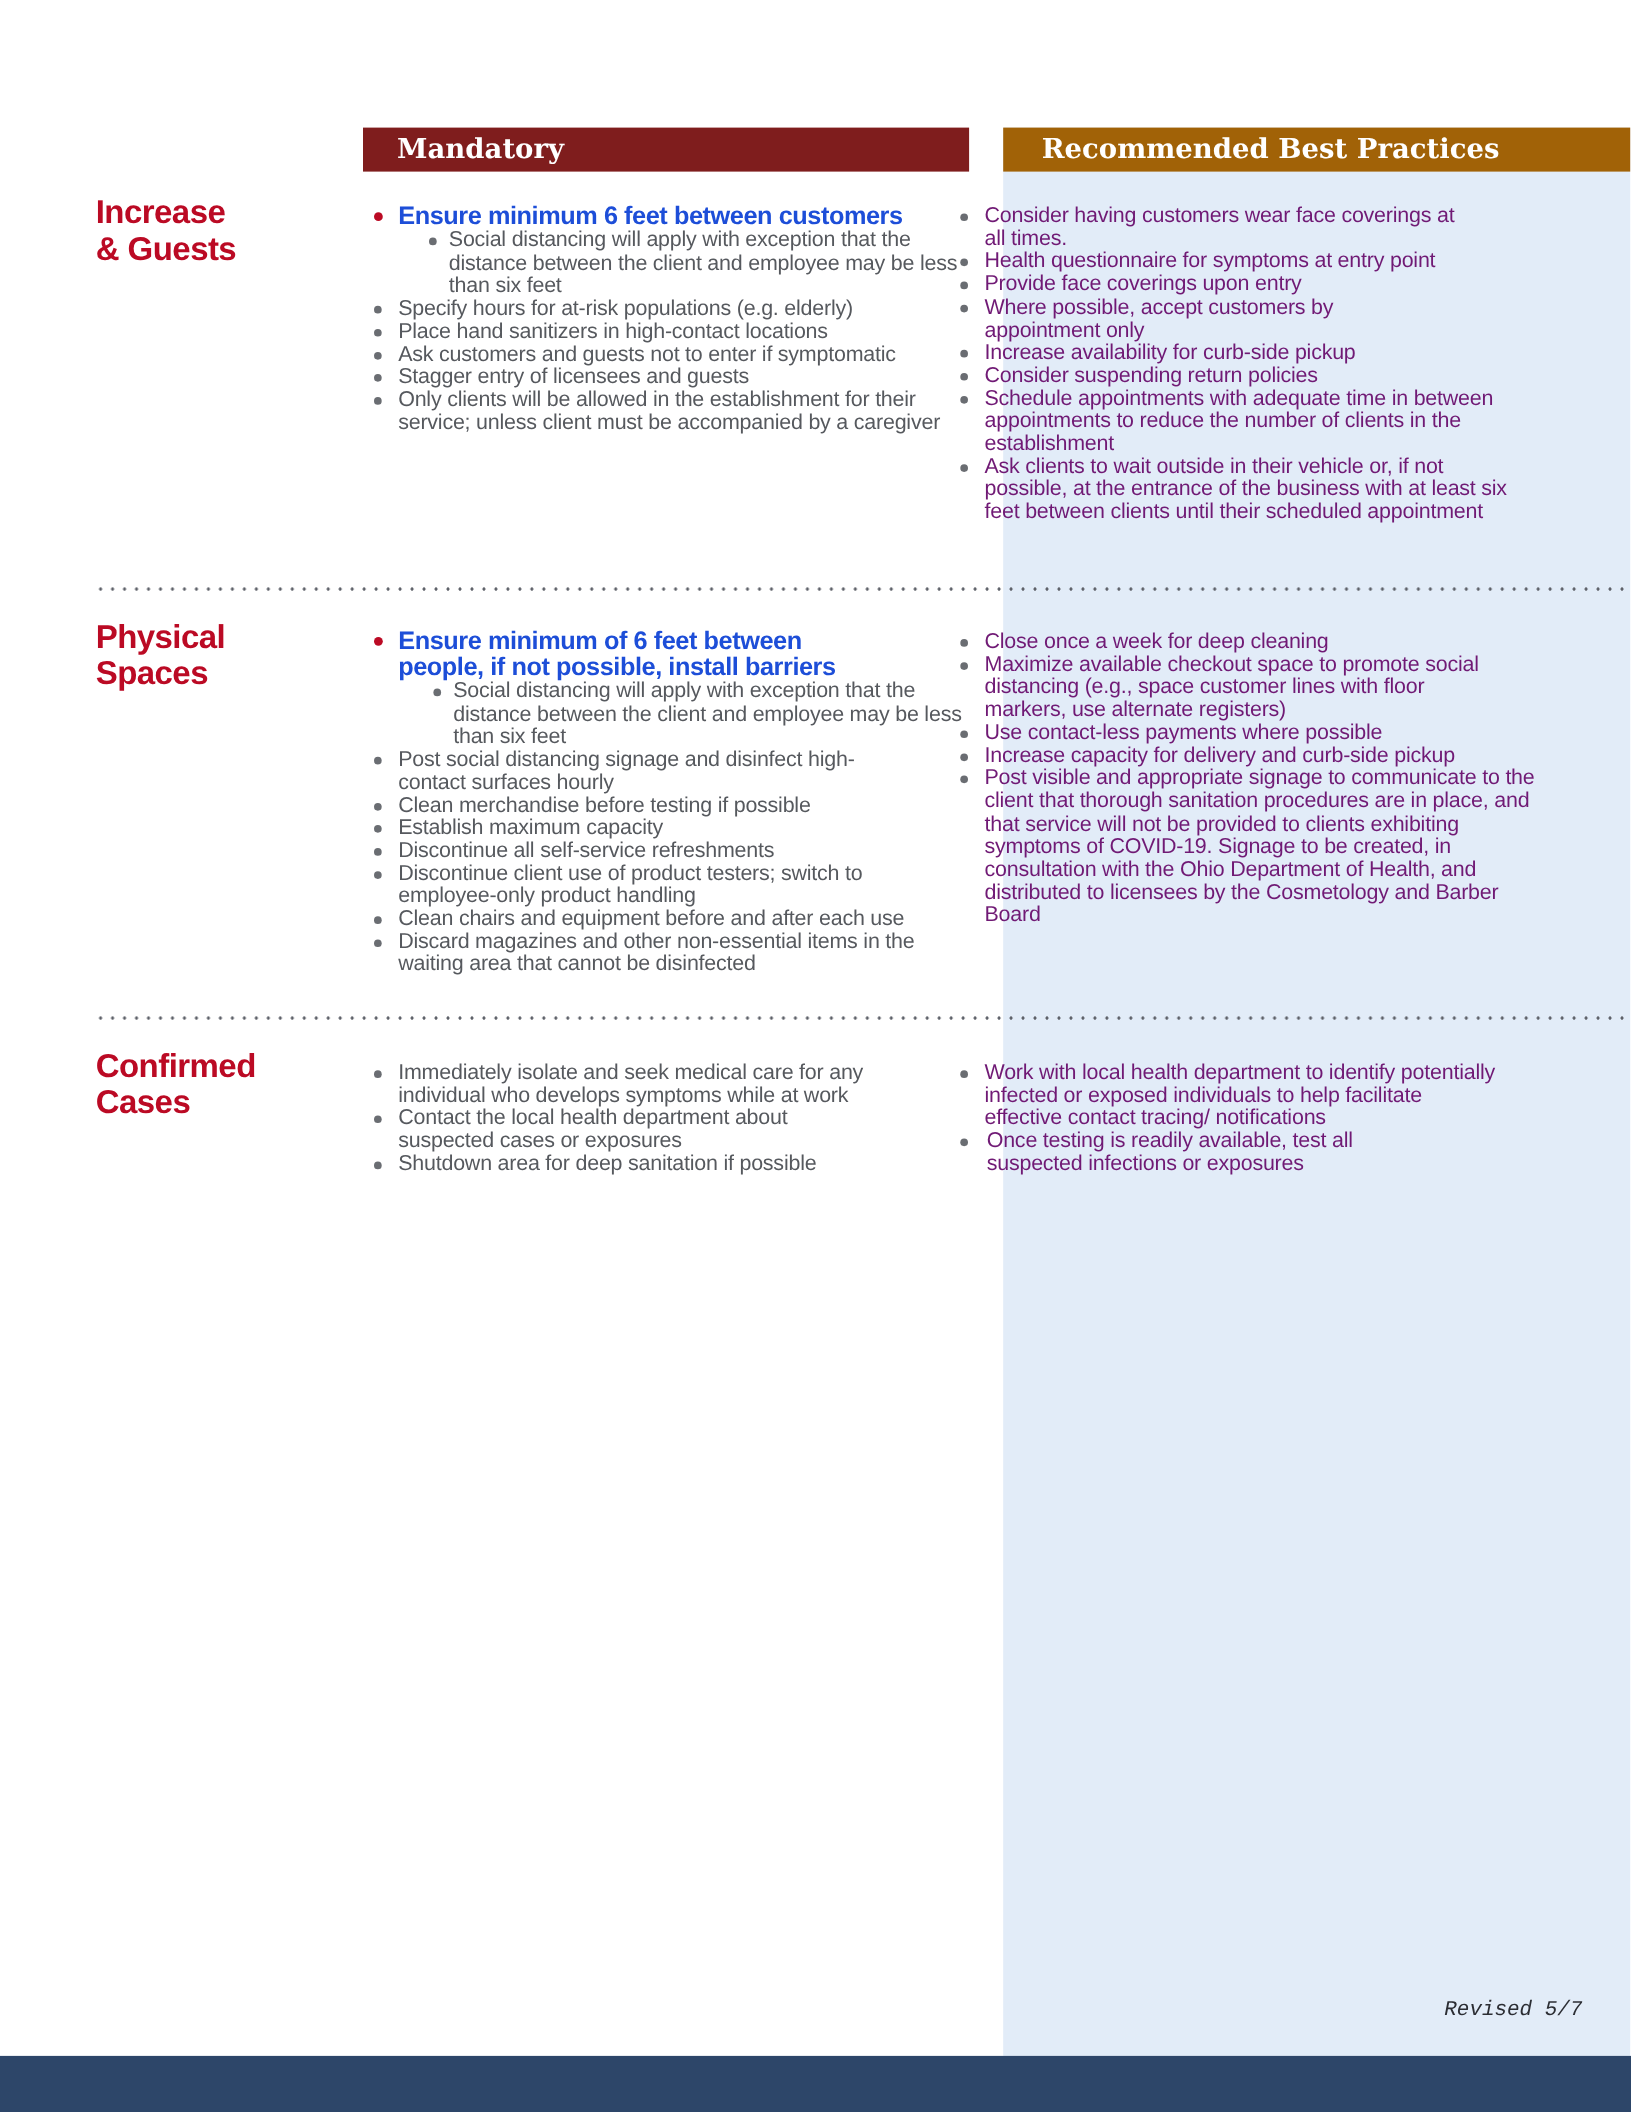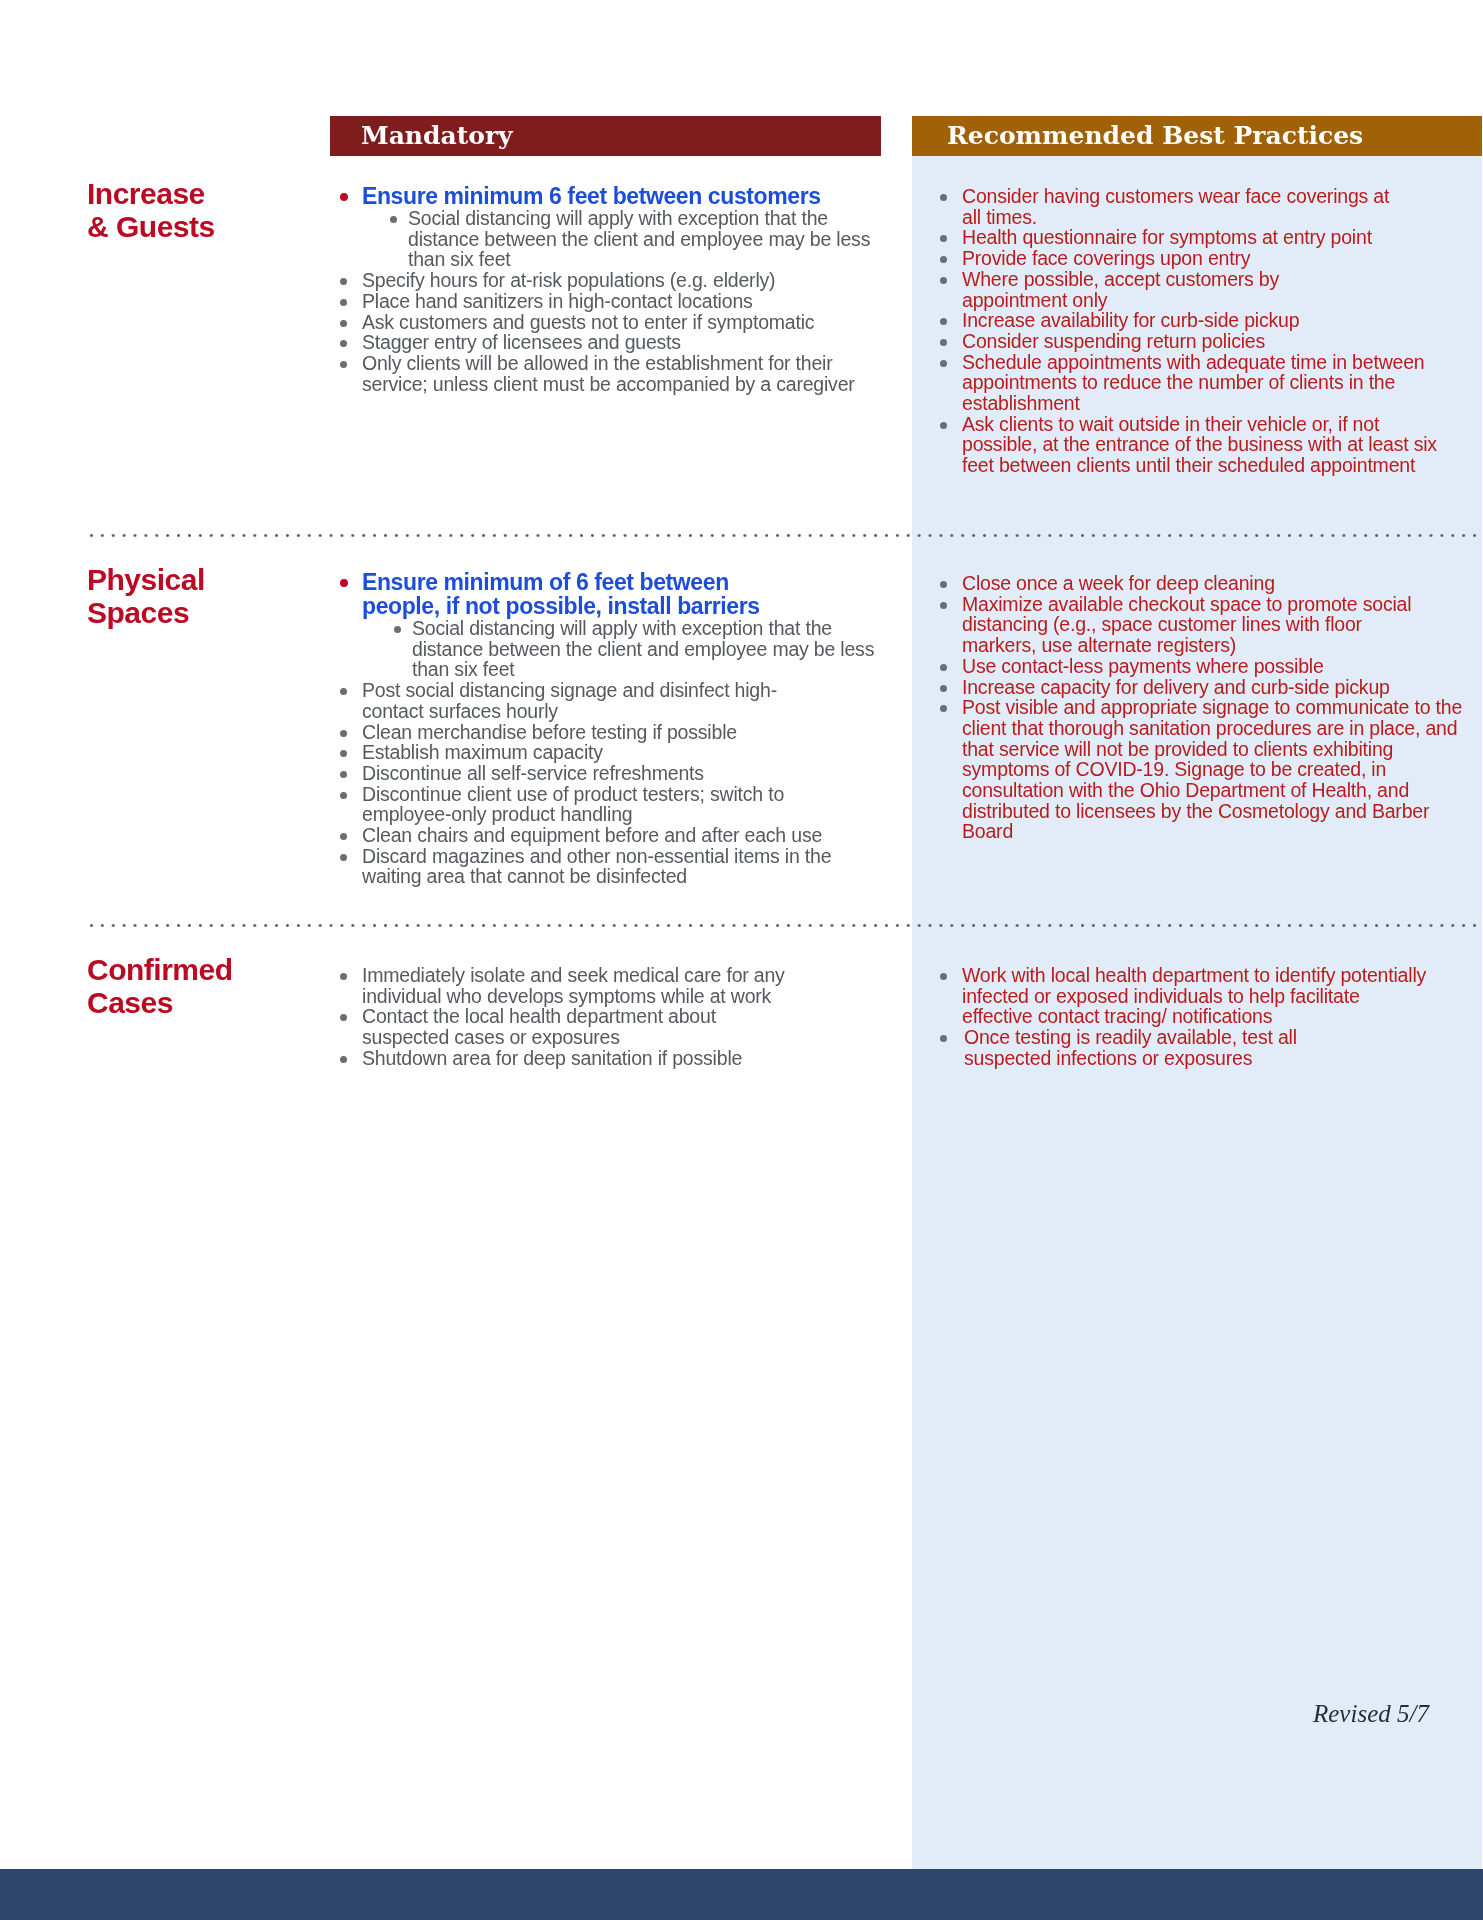--- a/index.html
+++ b/index.html
@@ -22,43 +22,43 @@
 
     .section-title {
       position: absolute; left: 87px; color: #bb0a24; font-weight: bold;
       font-size: 30px; line-height: 33px; letter-spacing: -0.5px;
     }
     .col {
       position: absolute; margin: 0; padding: 0; list-style: none;
       color: #56595e; font-size: 19.5px; line-height: 20.7px; letter-spacing: -0.2px;
     }
     .col.mand { left: 336px; width: 540px; }
-    .col.rec { left: 936px; width: 520px; color: #b91c1c; }
+    .col.rec { left: 869px; width: 520px; color: #701a75; }
     .col li { position: relative; padding-left: 26px; }
     .col li::before {
       content: ""; position: absolute; left: 4px; top: 8px;
       width: 7px; height: 7px; border-radius: 50%; background: #6a6d72;
     }
     .col li.key { color: #1d4ed8; font-weight: bold; font-size: 23px; line-height: 24px; letter-spacing: -0.4px; }
     .col li.key::before { background: #bb0a24; top: 9px; width: 8px; height: 8px; }
     .col li.sub { padding-left: 72px; font-weight: normal; color: #56595e; font-size: 19.5px; line-height: 20.7px; letter-spacing: -0.2px; }
     .col li.sub::before { left: 54px; top: 8px; width: 7px; height: 7px; background: #6a6d72; }
     .col li.sub2 { padding-left: 76px; }
     .col li.sub2::before { left: 58px; }
     .col li.shift { padding-left: 28px; }
 
     .dots {
       position: absolute; left: 86px; width: 1397px; height: 3px;
       background-image: radial-gradient(circle, #5d6068 1.2px, transparent 1.6px);
       background-size: 10.9px 3px; background-repeat: repeat-x;
     }
     .revised {
-      position: absolute; left: 1313px; top: 1700px;
-      font-family: Liberation Serif, serif; font-style: italic;
-      font-size: 25px; color: #2b2d33;
+      position: absolute; left: 1313px; top: 1816px;
+      font-family: Liberation Mono, monospace; font-style: italic;
+      font-size: 19px; color: #2b2d33;
     }
     .footer {
       position: absolute; left: 0; top: 1869px; width: 1483px; height: 51px;
       background: #2d4669;
     }
   </style>
 </head>
 <body>
 
 <div class="rec-bg"></div>

